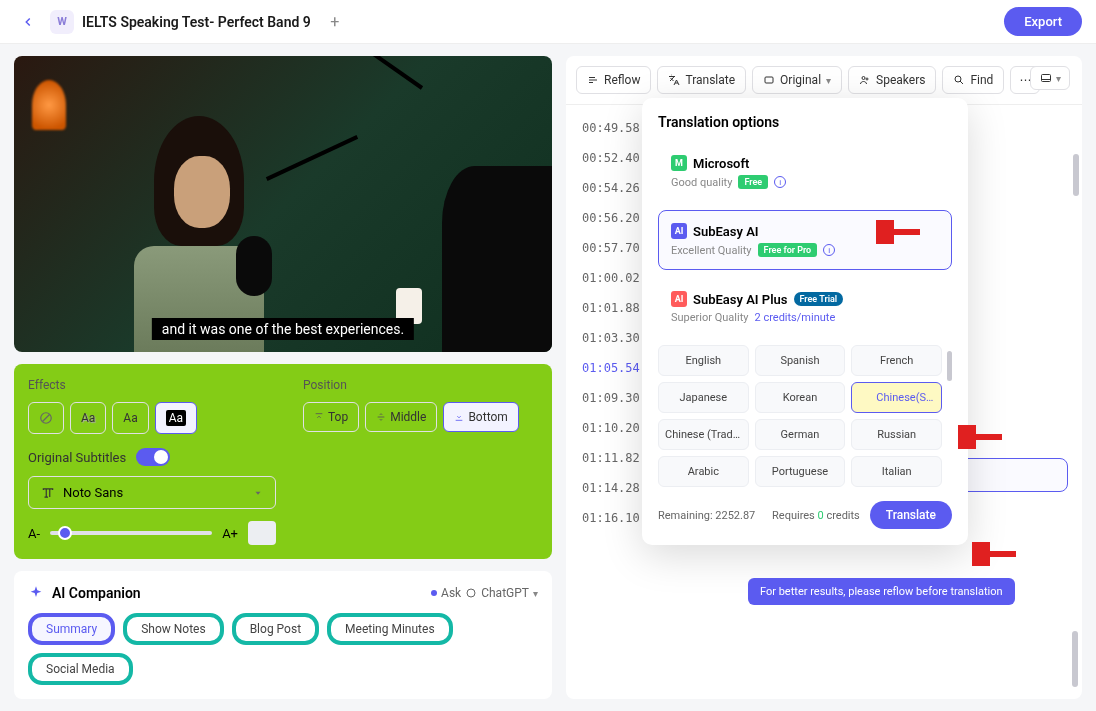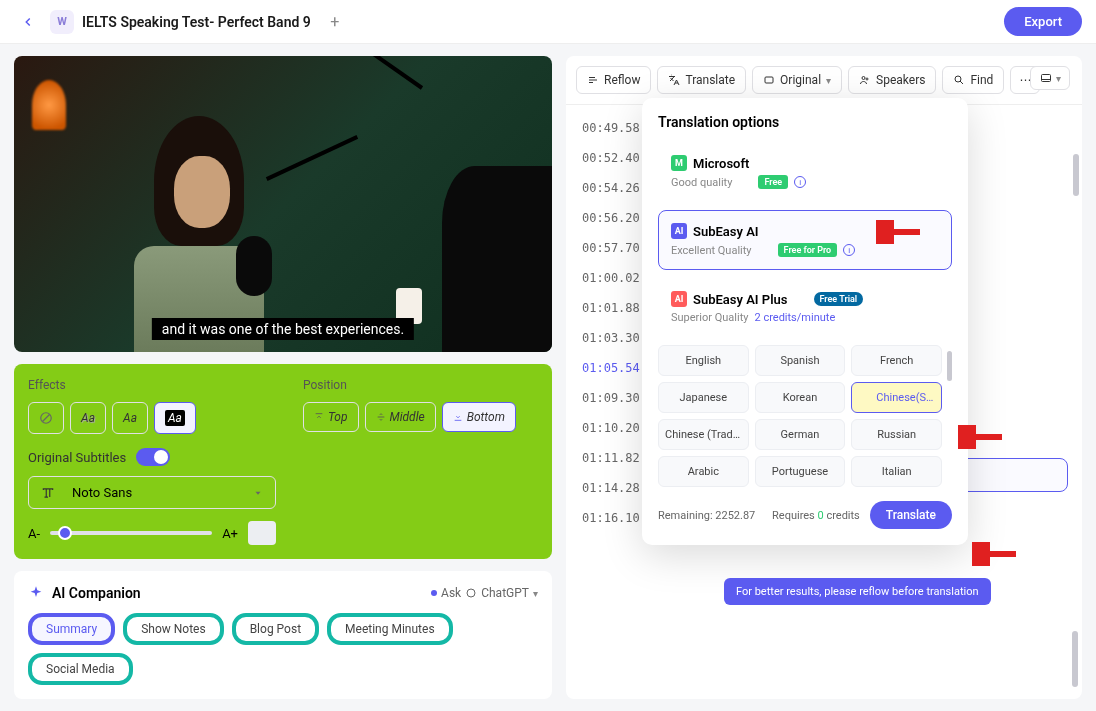--- a/index.html
+++ b/index.html
@@ -34,26 +34,26 @@
 .seek { position: relative; height: 4px; background: #e0e0e8; border-radius: 2px; margin-bottom: 4px; }
 .seek-fill { position: absolute; height: 100%; width: 8%; background: #5b5bf0; border-radius: 2px; }
 .seek-thumb { position: absolute; left: 8%; top: -5px; width: 14px; height: 14px; background: #5b5bf0; border: 2px solid #fff; border-radius: 50%; box-shadow: 0 0 3px rgba(0,0,0,.2); }
 .time-total { text-align: right; font-size: 12px; color: #555; margin-bottom: 10px; }
 
 .effects-card { background: #84cc16; border-radius: 8px; padding: 14px; }
 .eff-row { display: flex; gap: 40px; }
 .eff-col { flex: 1; }
 .eff-label { font-size: 12px; color: #555; margin-bottom: 10px; }
 .eff-opts { display: flex; gap: 6px; }
-.eff-opt { border: 1px solid #e0e0e4; border-radius: 6px; padding: 7px 10px; font-size: 12px; display: flex; align-items: center; gap: 4px; cursor: pointer; color: #333; min-width: 36px; justify-content: center; font-style: italic; }
+.eff-opt { border: 1px solid #e0e0e4; border-radius: 6px; padding: 7px 10px; font-size: 12px; display: flex; align-items: center; gap: 4px; cursor: pointer; color: #333; min-width: 36px; justify-content: center; }
 .eff-opt.sel { border-color: #5b5bf0; background: #f3f3ff; }
 .toggle-row { display: flex; align-items: center; gap: 10px; margin: 14px 0 10px; font-size: 13px; color: #333; }
 .toggle { width: 34px; height: 18px; background: #5b5bf0; border-radius: 10px; position: relative; cursor: pointer; }
 .toggle::after { content: ""; position: absolute; right: 2px; top: 2px; width: 14px; height: 14px; background: #fff; border-radius: 50%; }
-.font-select { border: 1px solid #e0e0e4; border-radius: 6px; padding: 8px 12px; display: flex; align-items: center; gap: 17px; font-size: 13px; cursor: pointer; width: 248px; margin-bottom: 12px; }
+.font-select { border: 1px solid #e0e0e4; border-radius: 6px; padding: 8px 12px; display: flex; align-items: center; gap: 8px; font-size: 13px; cursor: pointer; width: 248px; margin-bottom: 12px; }
 .font-select .chev { margin-left: auto; }
 .size-row { display: flex; align-items: center; gap: 10px; font-size: 13px; width: 248px; }
 .size-slider { flex: 1; height: 4px; background: #e0e0e8; border-radius: 2px; position: relative; }
 .size-thumb { position: absolute; left: 5%; top: -5px; width: 14px; height: 14px; background: #5b5bf0; border: 2px solid #fff; border-radius: 50%; }
 .size-box { width: 28px; height: 24px; background: #eceef2; border-radius: 4px; }
 
 .ai-card { background: #fff; border-radius: 8px; padding: 14px; }
 .ai-head { display: flex; align-items: center; gap: 8px; margin-bottom: 12px; }
 .ai-title { font-size: 14px; font-weight: 600; }
 .ai-ask { margin-left: auto; font-size: 12px; color: #666; display: flex; align-items: center; gap: 4px; }
@@ -76,21 +76,21 @@
 .scroll-ind { position: absolute; right: 3px; top: 98px; width: 6px; height: 42px; background: #c8c8d0; border-radius: 3px; }
 
 
 .popup { position: absolute; left: 642px; top: 98px; width: 326px; background: #fff; border-radius: 10px; box-shadow: 0 10px 40px rgba(0,0,0,.15); padding: 16px; z-index: 50; }
 .popup h3 { font-size: 14px; font-weight: 600; margin-bottom: 12px; }
 .prov { border: 1px solid transparent; border-radius: 8px; padding: 12px; margin-bottom: 8px; cursor: pointer; }
 .prov.sel { border-color: #5b5bf0; background: #fafaff; }
 .prov-head { display: flex; align-items: center; gap: 6px; font-size: 13px; font-weight: 600; margin-bottom: 4px; }
 .prov-ico { width: 16px; height: 16px; border-radius: 3px; display: flex; align-items: center; justify-content: center; font-size: 9px; color: #fff; font-weight: 700; }
 .prov-sub { font-size: 11px; color: #888; display: flex; align-items: center; gap: 6px; }
-.badge { font-size: 9px; padding: 2px 6px; border-radius: 3px; font-weight: 600; margin-left: 20px; }
+.badge { font-size: 9px; padding: 2px 6px; border-radius: 3px; font-weight: 600; }
 .badge-free { background: #2ecc71; color: #fff; }
 .badge-pro { background: #0369a1; color: #fff; border-radius: 7px; }
 .info-ic { width: 12px; height: 12px; border: 1px solid #5b5bf0; border-radius: 50%; display: inline-flex; align-items: center; justify-content: center; font-size: 8px; color: #5b5bf0; }
 .credits-link { color: #5b5bf0; font-size: 11px; }
 
 .translate-head { display: flex; align-items: center; gap: 10px; margin: 14px 0 10px; }
 .translate-head h4 { font-size: 13px; font-weight: 600; }
 .search-inp { flex: 1; background: #f3f4f7; border: none; border-radius: 6px; padding: 6px 10px; font-size: 12px; max-width: 90px; }
 .loc-link { font-size: 11px; color: #555; margin-left: auto; display: flex; align-items: center; gap: 3px; cursor: pointer; }
 
@@ -99,21 +99,21 @@
 .lang { border: 1px solid #eceef2; background: #f8f9fb; border-radius: 6px; padding: 8px 6px; font-size: 11px; text-align: center; cursor: pointer; white-space: nowrap; overflow: hidden; text-overflow: ellipsis; color: #444; }
 .lang.sel { border-color: #5b5bf0; color: #5b5bf0; background: #fef9c3; padding-left: 24px; }
 .lang-scroll-ind { position: absolute; right: 0; top: 6px; width: 5px; height: 30px; background: #c8c8d0; border-radius: 3px; }
 
 .popup-foot { display: flex; align-items: center; margin-top: 14px; font-size: 11px; }
 .remain { color: #666; }
 .require { margin-left: auto; color: #666; margin-right: 10px; }
 .require .z { color: #2ecc71; }
 .trans-btn { background: #5b5bf0; color: #fff; border: none; border-radius: 16px; padding: 7px 16px; font-size: 12px; font-weight: 500; cursor: pointer; }
 
-.tip { position: absolute; left: 724px; top: 578px; background: #5b5bf0; color: #fff; font-size: 11px; padding: 7px 12px; border-radius: 6px; z-index: 60; }
+.tip { position: absolute; left: 748px; top: 578px; background: #5b5bf0; color: #fff; font-size: 11px; padding: 7px 12px; border-radius: 6px; z-index: 60; }
 
 .arrow { position: absolute; z-index: 70; }
 .arrow svg { display: block; }
 
 .sel-row-box { position: absolute; right: 14px; top: 402px; width: 360px; height: 34px; border: 1px solid #5b5bf0; border-radius: 8px; background: #fafaff; z-index: 5; }
 .right-scroll { position: absolute; right: 4px; bottom: 12px; width: 6px; height: 56px; background: #c8c8d0; border-radius: 3px; }
 </style>
 </head>
 <body>
 

